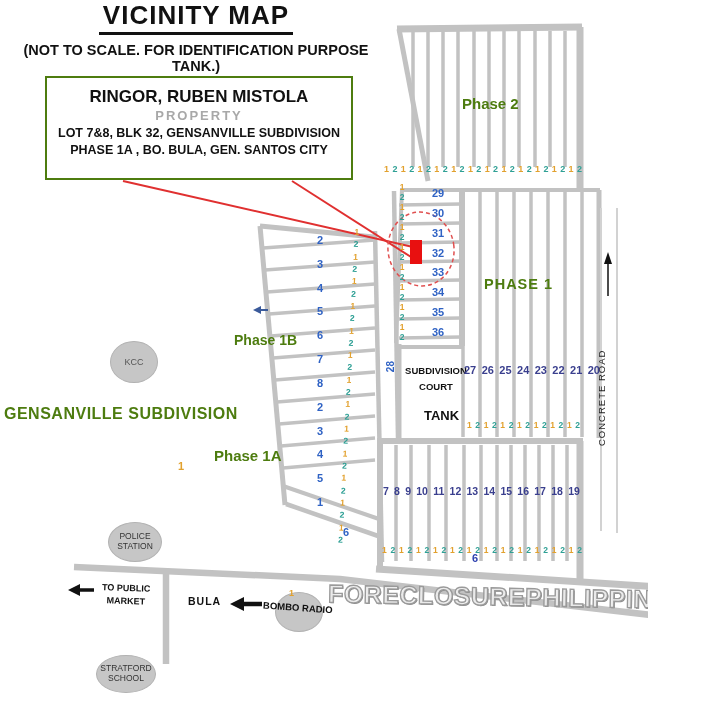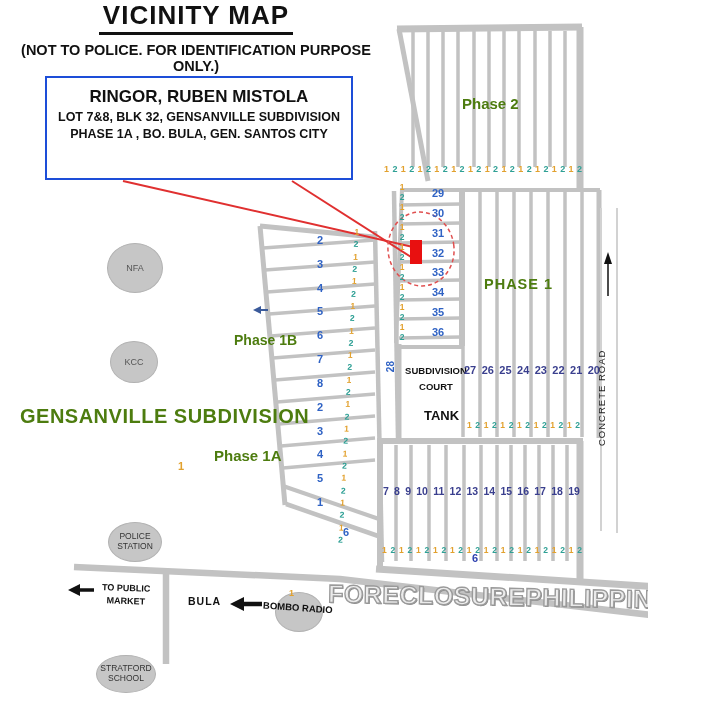--- a/index.html
+++ b/index.html
@@ -8,33 +8,33 @@
   .abs{position:absolute;}
   svg.mapsvg{position:absolute;left:0;top:0;z-index:1;}
 
   
   .title-wrap{left:0;top:8;width:392px;text-align:center;z-index:6;}
   .title{display:inline-block;font-size:26px;font-weight:bold;letter-spacing:1px;
          border-bottom:3px solid #111;padding:0 4px 1px 4px;}
   .subtitle{left:0;top:42px;width:392px;text-align:center;font-size:14.5px;font-weight:bold;z-index:6;}
 
   
-  .callout{left:45px;top:76px;width:304px;height:100px;background:#fff;border:2px solid #1d4ed8;
+  .callout{left:45px;top:76px;width:304px;height:100px;background:#fff;border:2px solid #4d7c0f;
            z-index:5;text-align:center;}
   .callout .owner{margin-top:9px;font-size:17px;font-weight:bold;}
   .callout .prop{font-size:13px;font-weight:bold;color:#a8a8a8;letter-spacing:2px;margin-top:1px;}
   .callout .addr{font-size:12.5px;font-weight:bold;margin-top:3px;}
 
   
   .red{color:#4d7c0f;font-weight:bold;z-index:4;}
   .lbl-phase2{left:462px;top:95px;font-size:15px;}
   .lbl-phase1{left:484px;top:276px;font-size:14.5px;letter-spacing:1px;}
   .lbl-phase1b{left:234px;top:332px;font-size:14px;}
   .lbl-phase1a{left:214px;top:447px;font-size:15px;}
-  .lbl-subdiv{left:20px;top:405px;font-size:20px;letter-spacing:0.5px;}
+  .lbl-subdiv{left:4px;top:405px;font-size:16px;letter-spacing:0.5px;}
 
   
   .ell{background:#c6c6c6;border:1px solid #b2b2b2;border-radius:50%;z-index:2;
        display:flex;align-items:center;justify-content:center;text-align:center;}
   .ell span{font-size:9px;color:#555;line-height:1.15;}
   .ell-nfa{left:107px;top:243px;width:54px;height:48px;}
   .ell-kcc{left:110px;top:341px;width:46px;height:40px;text-align:center;}
   .ell-police{left:108px;top:522px;width:52px;height:38px;}
   .ell-police span,.ell-strat span{font-size:8.5px;color:#333;}
   .ell-strat{left:96px;top:655px;width:58px;height:36px;justify-content:center;}
@@ -212,37 +212,35 @@
       <line x1="262" y1="604" x2="242" y2="604" stroke="#111" stroke-width="4.5"></line>
       <polygon points="244,597 244,611 230,604" fill="#111"></polygon>
     </g>
     <g>
       <line x1="268" y1="310" x2="259" y2="310" stroke="#3a5a9a" stroke-width="2"></line>
       <polygon points="261,306 261,314 253,310" fill="#3a5a9a"></polygon>
     </g>
   </svg>
 
   <div class="abs title-wrap"><span class="title">VICINITY MAP</span></div>
-  <div class="abs subtitle">(NOT TO POLICE. FOR IDENTIFICATION PURPOSE ONLY.)</div>
+  <div class="abs subtitle">(NOT TO SCALE. FOR IDENTIFICATION PURPOSE TANK.)</div>
 
   <div class="abs callout">
     <div class="owner">RINGOR, RUBEN MISTOLA</div>
+    <div class="prop">PROPERTY</div>
     <div class="addr">LOT 7&amp;8, BLK 32, GENSANVILLE SUBDIVISION</div>
     <div class="addr">PHASE 1A , BO. BULA,  GEN. SANTOS CITY</div>
   </div>
 
   <div class="abs red lbl-phase2">Phase 2</div>
   <div class="abs red lbl-phase1">PHASE 1</div>
   <div class="abs red lbl-phase1b">Phase 1B</div>
   <div class="abs red lbl-phase1a">Phase 1A</div>
   <div class="abs red lbl-subdiv">GENSANVILLE SUBDIVISION</div>
 
-  <div class="abs ell ell-nfa">
-      <span>NFA</span>
-    </div>
   <div class="abs ell ell-kcc">
       <span>KCC</span>
     </div>
   <div class="abs ell ell-police">
       <span>POLICE STATION</span>
     </div>
   <div class="abs ell ell-strat">
       <span>STRATFORD SCHOOL</span>
     </div>
   <div class="abs ell ell-bombo"></div>

